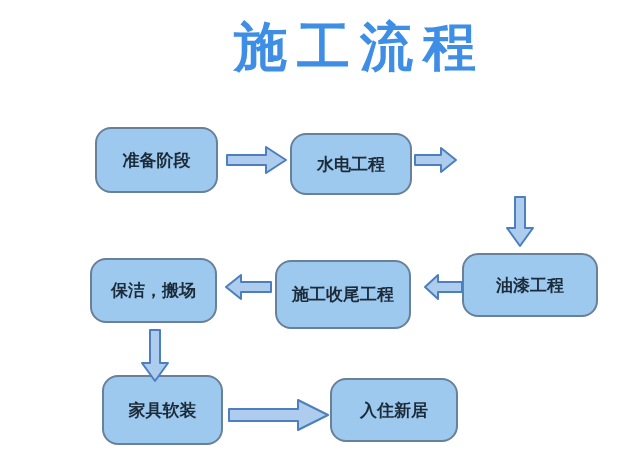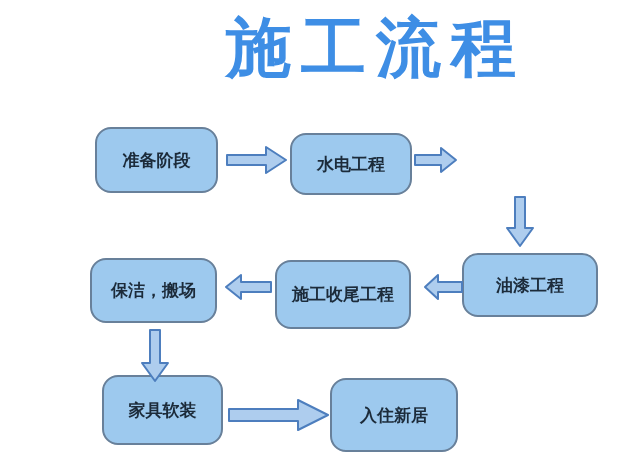--- a/index.html
+++ b/index.html
@@ -12,23 +12,23 @@
     position: relative;
     width: 640px;
     height: 468px;
     background: var(--background, #ffffff);
     overflow: hidden;
   }
   .title {
     position: absolute;
     left: 226px;
     top: 4px;
-    margin: 0;
+    margin: 8px;
     font-family: "DejaVu Serif", "Liberation Serif", serif;
-    font-size: 65px;
+    font-size: 53px;
     font-weight: 700;
     letter-spacing: 10px;
     color: var(--title, #3e8ee5);
     white-space: nowrap;
   }
   .node {
     position: absolute;
     box-sizing: border-box;
     background: var(--box-fill, #9dc9ee);
     border: 2px solid var(--box-border, #68809a);
@@ -41,21 +41,21 @@
     justify-content: center;
     white-space: nowrap;
   }
   .n1 { left:  95px; top: 127px; width: 123px; height: 66px; font-family: Liberation Mono, monospace; }
   .n2 { left: 290px; top: 133px; width: 122px; height: 62px; }
   .n3 { left: 458px; top: 128px; width: 120px; height: 64px; }
   .n4 { left: 462px; top: 253px; width: 136px; height: 64px; }
   .n5 { left: 275px; top: 260px; width: 136px; height: 69px; font-family: Liberation Serif, serif; }
   .n6 { left:  90px; top: 258px; width: 127px; height: 65px; }
   .n7 { left: 102px; top: 375px; width: 121px; height: 70px; }
-  .n8 { left: 330px; top: 378px; width: 128px; height: 74px; }
+  .n8 { left: 330px; top: 378px; width: 128px; height: 64px; }
   .arrow {
     position: absolute;
     display: block;
   }
   .arrow polygon {
     fill: var(--arrow-fill, #aecdee);
     stroke: var(--arrow-stroke, #4d7ebe);
     stroke-width: 2;
     stroke-linejoin: round;
   }

